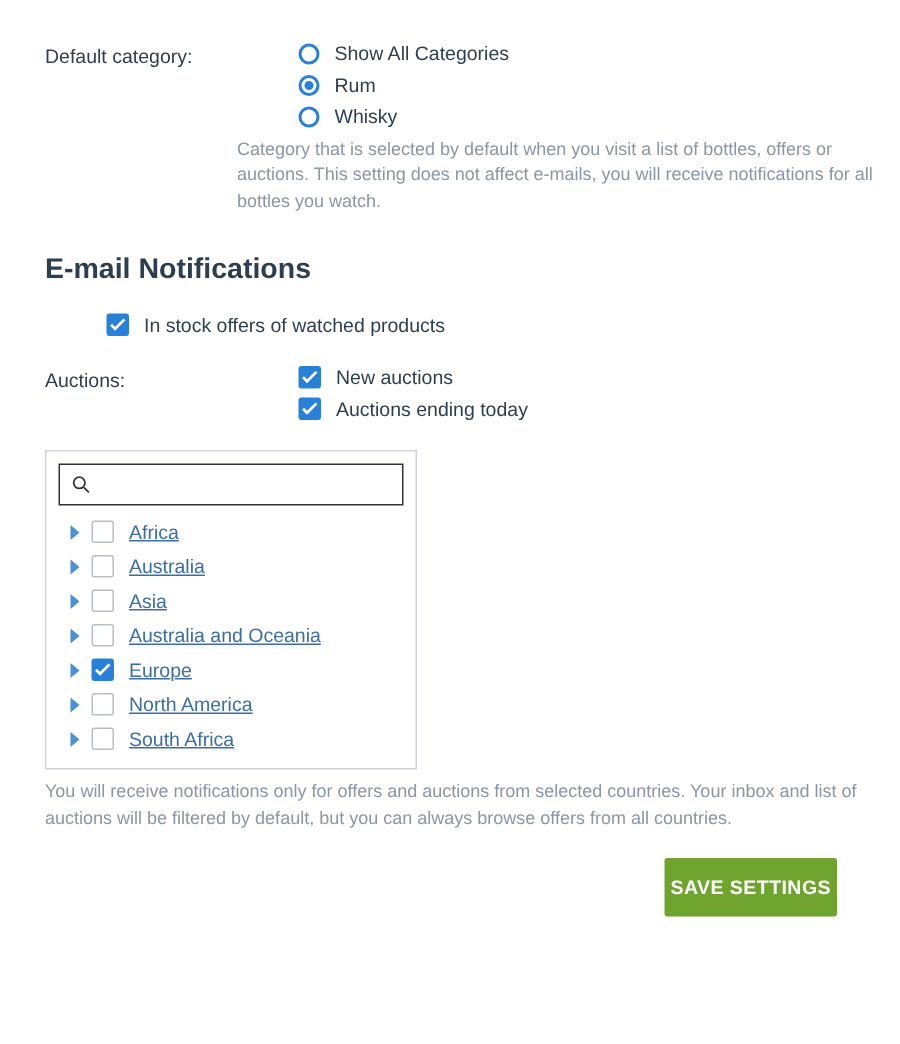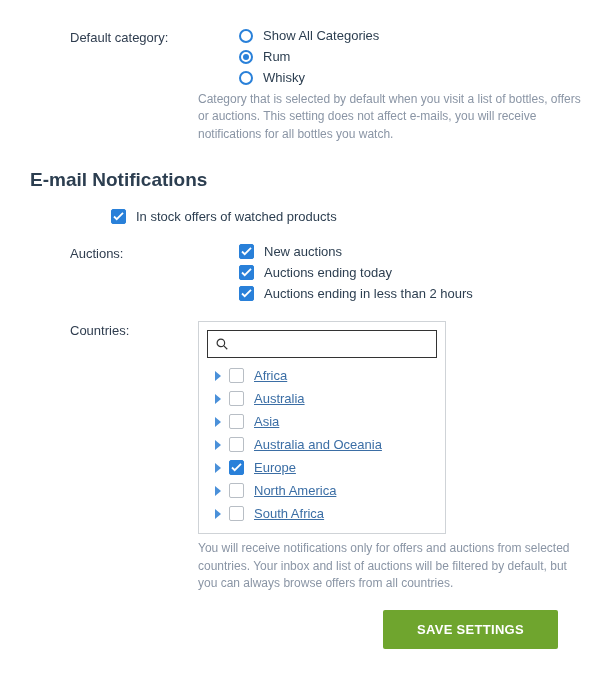--- a/index.html
+++ b/index.html
@@ -4,21 +4,21 @@
 <style>
   * { box-sizing: border-box; margin: 0; padding: 0; }
   body {
     font-family: "Segoe UI", Arial, sans-serif;
     font-size: 13px;
     color: #2c3e50;
     background: #fff;
     padding: 28px 14px 24px 30px;
     width: 600px;
   }
-  .row { display: flex; margin-bottom: 8px; margin-left: 40px; }
+  .row { display: flex; margin-bottom: 8px; }
   .label-col { width: 128px; flex-shrink: 0; color: #2f3d4f; font-size: 13px; padding-top: 2px; }
   .field-col { flex: 1; }
   .radio-line, .check-line { display: flex; align-items: center; margin-bottom: 6px; padding-left: 41px; }
   .radio-outer {
     width: 14px; height: 14px; border: 2px solid #2980d9; border-radius: 50%;
     display: inline-flex; align-items: center; justify-content: center;
     margin-right: 10px; flex-shrink: 0;
   }
   .radio-outer.checked::after {
     content: ""; width: 6px; height: 6px; background: #2980d9; border-radius: 50%;
@@ -63,21 +63,21 @@
     background: #fff;
   }
   .tree-checkbox.checked { background: #2980d9; border-color: #2980d9; }
   .tree-checkbox.checked svg { display: block; }
   .tree-checkbox svg { display: none; }
   .tree-link {
     color: #3b6ea5; text-decoration: underline; font-size: 13px;
   }
   .save-row { display: flex; justify-content: flex-end; margin-top: 18px; padding-right: 28px;}
   .save-btn {
-    background: #6fa52e; color: #fff; border: none; padding: 12px 34px;
+    background: #6fa52e; color: #fff; border: none; padding: 12px 4px;
     font-size: 13px; font-weight: 600; letter-spacing: 0.3px; border-radius: 2px;
     cursor: pointer;
   }
   .check-svg { width: 11px; height: 9px; }
 </style>
 </head>
 <body>
 
 <div class="row">
   <div class="label-col">Default category:</div>
@@ -125,33 +125,24 @@
       <span class="check-label">New auctions</span>
     </div>
     <div class="check-line">
       <span class="checkbox checked">
         <svg class="check-svg" viewBox="0 0 12 10">
             <path d="M1 5 L4 8 L11 1" stroke="#fff" stroke-width="2" fill="none"></path>
           </svg>
       </span>
       <span class="check-label">Auctions ending today</span>
     </div>
-    <div class="check-line">
-      <span class="checkbox checked">
-        <svg class="check-svg" viewBox="0 0 12 10">
-            <path d="M1 5 L4 8 L11 1" stroke="#fff" stroke-width="2" fill="none"></path>
-          </svg>
-      </span>
-      <span class="check-label">Auctions ending in less than 2 hours</span>
-    </div>
   </div>
 </div>
 
 <div class="row" style="margin-top:14px;">
-  <div class="label-col">Countries:</div>
   <div class="field-col">
     <div class="tree-box">
       <div class="search-wrap">
         <div class="search-box">
           <svg width="12" height="12" viewBox="0 0 16 16">
               <circle cx="6.5" cy="6.5" r="5" stroke="#333" stroke-width="1.6" fill="none"></circle>
               <line x1="10.5" y1="10.5" x2="15" y2="15" stroke="#333" stroke-width="1.6"></line>
             </svg>
           <input type="text" placeholder="" style="">
         </div>

